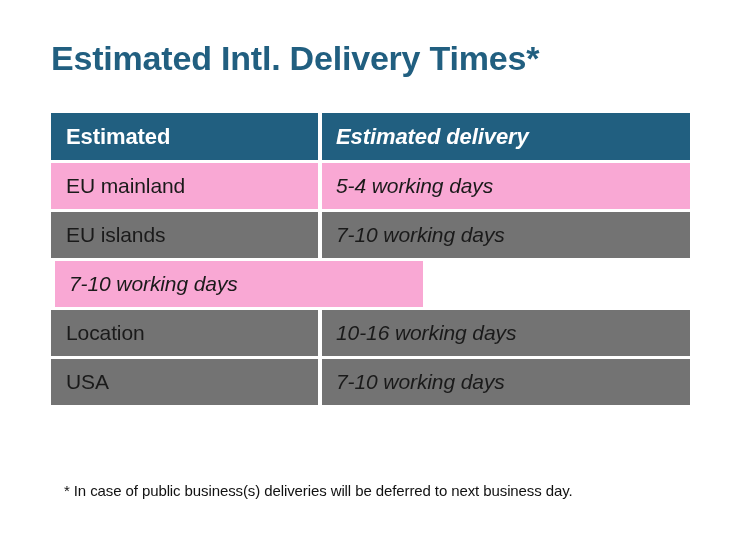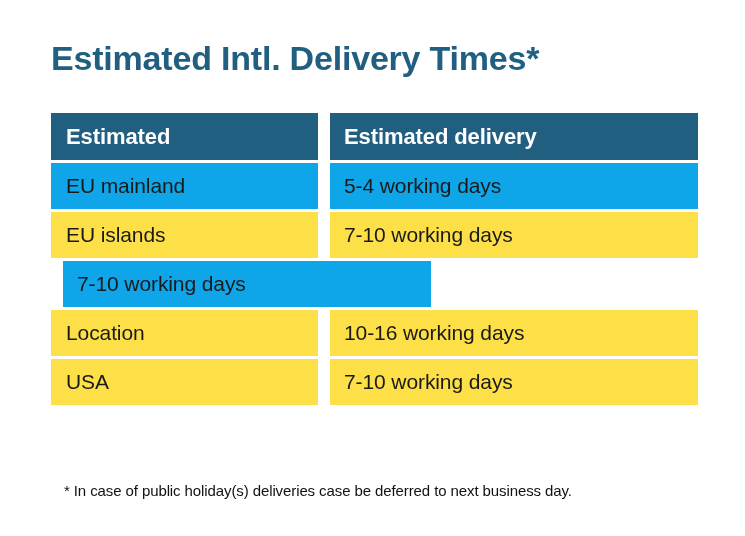--- a/index.html
+++ b/index.html
@@ -61,44 +61,45 @@
   }
 
   .cell-location {
     width: 267px;
     flex: 0 0 267px;
     padding-left: 15px;
   }
   .cell-delivery {
     width: 368px;
     flex: 0 0 368px;
-    margin-left: 12px;
+    margin-left: 4px;
     padding-left: 14px;
+    font-style: italic;
   }
 
   
   .header-row .cell {
     height: 47px;
     background: #215F80;
     color: #ffffff;
     font-size: 22px;
     font-weight: 700;
     letter-spacing: -0.1px;
   }
 
   
   .body-row .cell {
     height: 46px;
     color: #1a1a1a;
     font-size: 21px;
     font-weight: 400;
     letter-spacing: -0.1px;
   }
-  .body-row.shade-dark .cell { background: #0ea5e9; }
-  .body-row.shade-light .cell { background: #fde047; }
+  .body-row.shade-dark .cell { background: #f9a8d4; }
+  .body-row.shade-light .cell { background: #737373; }
 
   
   #footnote {
     position: absolute;
     left: 64px;
     top: 481px;
     font-size: 15px;
     line-height: 20px;
     font-weight: 400;
     color: #111111;
@@ -140,15 +141,15 @@
     </div>
 
 
     <div class="trow body-row shade-light">
       <div class="cell cell-location">USA</div>
       <div class="cell cell-delivery">7-10 working days</div>
     </div>
 
   </div>
 
-  <div id="footnote">* In case of public holiday(s) deliveries case be deferred to next business day.</div>
+  <div id="footnote">* In case of public business(s) deliveries will be deferred to next business day.</div>
 
 </div>
 
 </body></html>

